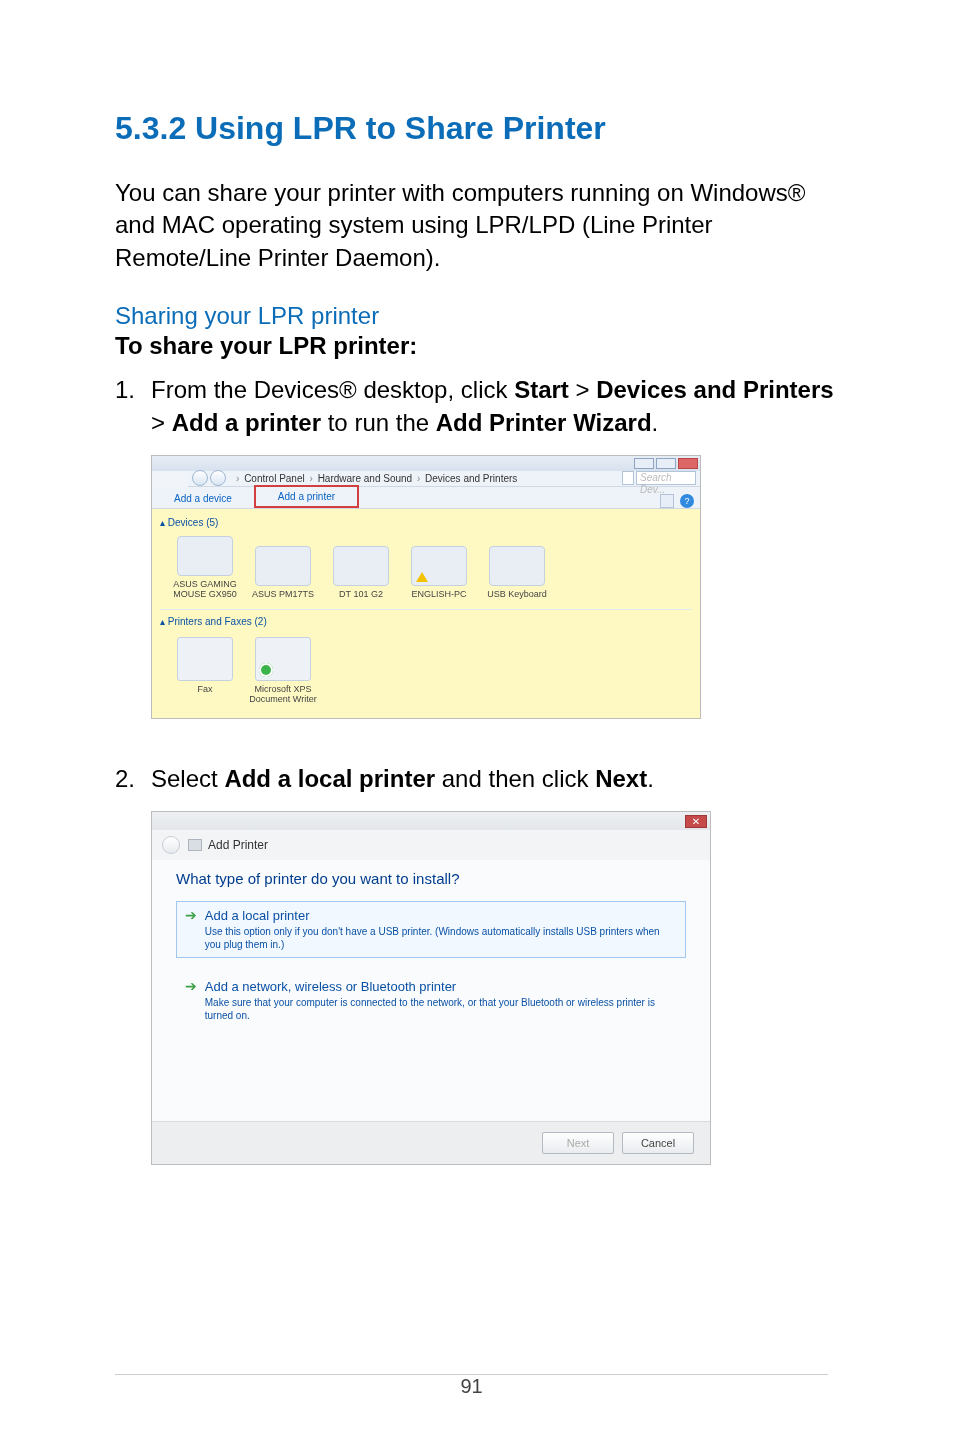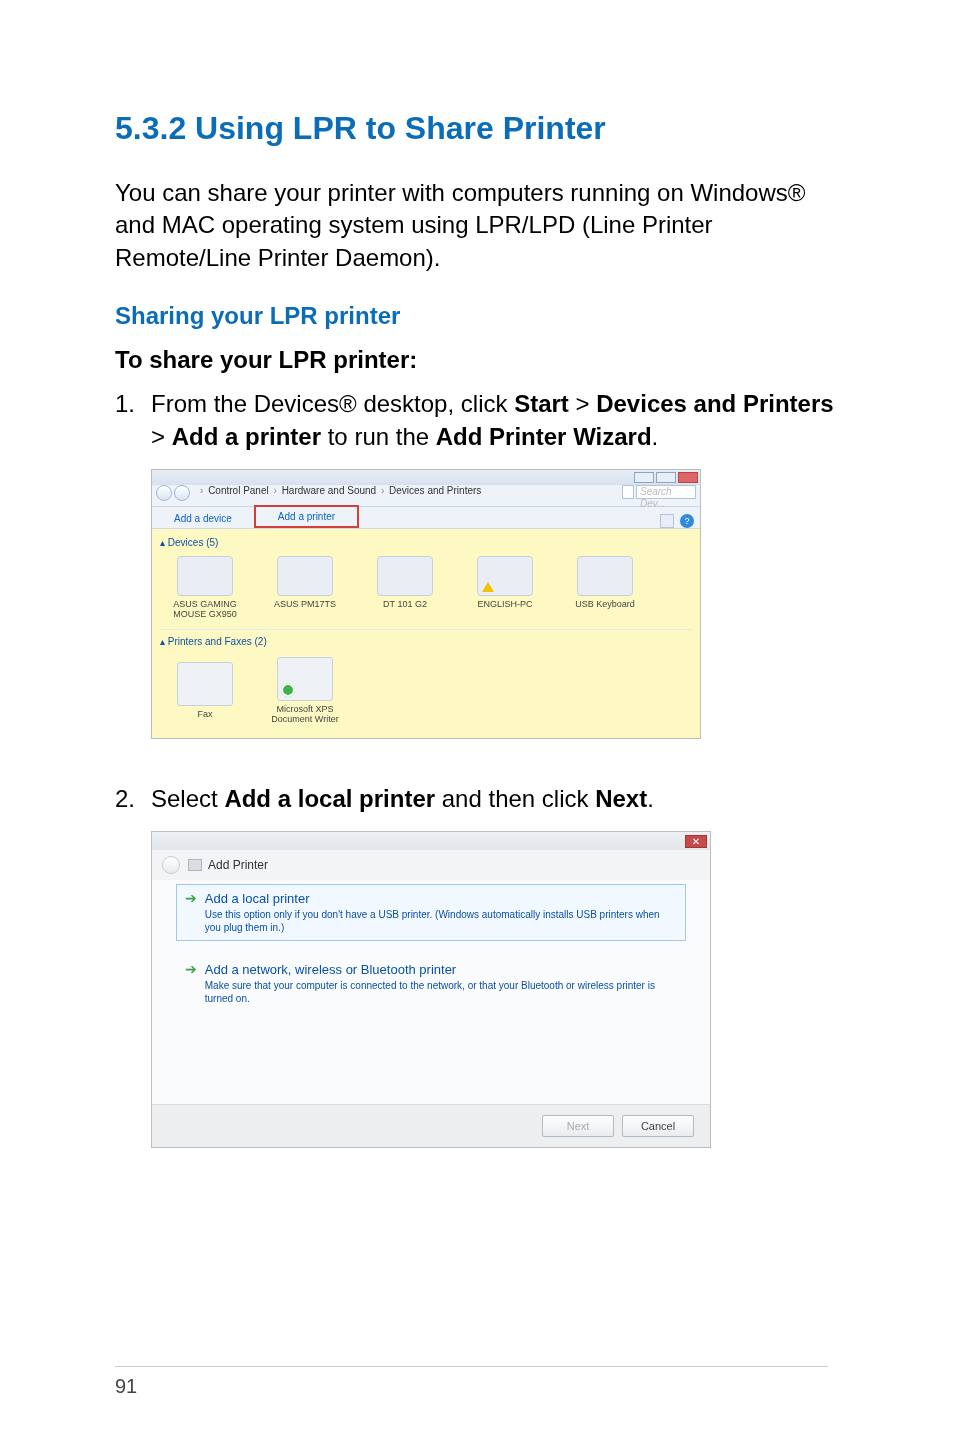--- a/index.html
+++ b/index.html
@@ -19,22 +19,22 @@
       margin-bottom: 30px;
     }
     .intro-text {
       font-size: 24px;
       line-height: 1.35;
       margin-bottom: 28px;
     }
     .sharing-heading {
       color: #0b6cb8;
       font-size: 24px;
-      font-weight: 700;
-      margin-bottom: 16px;
+      font-weight: 400;
+      margin-bottom: 2px;
     }
     .bold-sub {
       font-size: 24px;
       font-weight: 700;
       margin-bottom: 14px;
     }
     .step {
       font-size: 24px;
       line-height: 1.35;
       margin-bottom: 16px;
@@ -55,47 +55,48 @@
     }
     .s1-titlebar {
       height: 15px;
       background: linear-gradient(#e7edf5, #d7e1ee);
       display: flex; justify-content: flex-end; align-items: center;
       padding: 0 2px;
     }
     .s1-wbtn { display:inline-block; width:20px; height:11px; margin-left:2px; border:1px solid #8ea6c4; background:#e7eef7; }
     .s1-wbtn.close { background:#d66; border-color:#b44; }
     .s1-navrow {
-      height: 22px; background: #eef3f9; display:flex; align-items:flex-start; padding:0 4px;
+      height: 16px; background: #eef3f9; display:flex; align-items:center; padding:0 4px;
       border-bottom:1px solid #cfd8e3;
+      margin-left:36px;
     }
     .navcircle { width:16px; height:16px; border-radius:50%; border:1px solid #9fb6d4; background:linear-gradient(#fff,#d9e5f2); margin-right:2px; }
     .crumb { color:#333; margin-left:6px; }
     .crumb .sep { color:#888; margin:0 2px; }
     .searchbox { margin-left:auto; display:flex; align-items:center; }
     .searchdrop { width:12px; height:14px; border:1px solid #b4c4d8; background:#fff; margin-right:2px; display:inline-block; }
     .searchin { width:60px; height:14px; border:1px solid #b4c4d8; background:#fff; color:#bbb; font-style:italic; padding-left:3px; display:inline-block; line-height:12px; }
     .s1-toolbar {
       height: 22px; background:#eef3f9; display:flex; align-items:flex-end;
       border-bottom: 1px solid #cfd8e3;
     }
     .s1-tool-link { color:#0a63c3; padding:4px 22px; }
     .s1-tool-link.boxed { border:2px solid #d33e3e; }
     .s1-tool-right { margin-left:auto; display:flex; align-items:center; padding-right:6px; }
     .tinyicon { width:14px; height:14px; border:1px solid #b4c4d8; background:#e7eef7; margin-left:4px; display:inline-block; }
     .help { width:14px; height:14px; border-radius:50%; background:#2f8ae0; color:#fff; margin-left:6px; display:inline-flex; align-items:center; justify-content:center; font-size:9px; }
     .s1-body { background:#fef9c3; padding:4px 8px 10px 8px; }
     .s1-group-title { color:#0a51a5; font-size:10px; padding:4px 0; }
-    .s1-devices-row { display:flex; gap:22px; padding:4px 0 8px 6px; }
+    .s1-devices-row { display:flex; padding:4px 0 8px 6px;align-items:flex-end; }
     .dev { width:78px; text-align:center; color:#444; font-size:9px; }
     .dev .ico { width:56px; height:40px; margin:0 auto 3px; background:#e9eef5; border:1px solid #c6d1df; border-radius:4px; position:relative; }
     .dev .ico .tri { position:absolute; left:4px; bottom:3px; width:0; height:0; border-left:6px solid transparent; border-right:6px solid transparent; border-bottom:10px solid #f2c200; display:none; }
     .dev.warn .ico .tri { display:block; }
     .s1-divider { border-top:1px solid #e3e9f1; margin:2px 0; }
-    .s1-faxrow { display:flex; gap:22px; padding:6px 0 4px 6px;align-items:center; }
+    .s1-faxrow { display:flex; padding:6px 0 4px 6px; }
     .fax { width:78px; text-align:center; color:#444; font-size:9px; }
     .fax .ico { width:56px; height:44px; margin:0 auto 3px; background:#eef2f7; border:1px solid #c6d1df; border-radius:3px; position:relative; }
     .fax.checked .ico::after { content:""; position:absolute; left:3px; bottom:3px; width:14px; height:14px; border-radius:50%; background:#3bb54a; box-shadow:inset 0 0 0 2px #fff; }
 
     
     .shot2-wrap { padding-left: 36px; }
     .shot2 {
       width: 560px;
       border:1px solid #bdbdbd;
       background:#f3f4f6;
@@ -115,22 +116,22 @@
     .s2-opt-body { flex:1; }
     .s2-opt-title { color:#0a51a5; font-size:13px; margin-bottom:3px; }
     .s2-opt-desc { color:#0a51a5; font-size:10px; line-height:1.25; }
     .s2-spacer { height:60px; }
     .s2-footer { display:flex; justify-content:flex-end; gap:8px; padding:10px 16px; background:#eceef0; border-top:1px solid #d7dade; }
     .s2-btn { width:72px; height:22px; border:1px solid #b4bac2; background:linear-gradient(#fefefe,#e9ecef); font-size:11px; display:inline-flex; align-items:center; justify-content:center; border-radius:2px; color:#444; }
     .s2-btn.disabled { color:#aaa; }
 
     .pagefoot {
       position:absolute; bottom:40px; left:115px; right:126px;
-      border-top:1px solid #ccc; padding-top:8px;
-      text-align:left; font-size:20px; color:#444;
+      border-top:1px solid #ccc; 
+      text-align:center; font-size:20px; color:#444;
     }
   </style>
 </head>
 <body>
 
 <h2 class="section-heading">
   <span>5.3.2</span>
   <span>Using LPR to Share Printer</span>
 </h2>
 
@@ -230,20 +231,21 @@
   <div class="shot2">
     <div class="s2-titlebar">
       <span class="s2-close">✕</span>
     </div>
     <div class="s2-headrow">
       <span class="s2-back"></span>
       <span class="s2-printsmall"></span>
       <span class="s2-headtxt">Add Printer</span>
     </div>
     <div class="s2-content">
+      <div class="s2-q">What type of printer do you want to install?</div>
       <div class="s2-opt selected">
         <span class="s2-arrow">➔</span>
         <div class="s2-opt-body">
           <div class="s2-opt-title">Add a local printer</div>
           <div class="s2-opt-desc">Use this option only if you don't have a USB printer. (Windows automatically installs USB printers when you plug them in.)</div>
         </div>
       </div>
       <div class="s2-opt">
         <span class="s2-arrow">➔</span>
         <div class="s2-opt-body">

